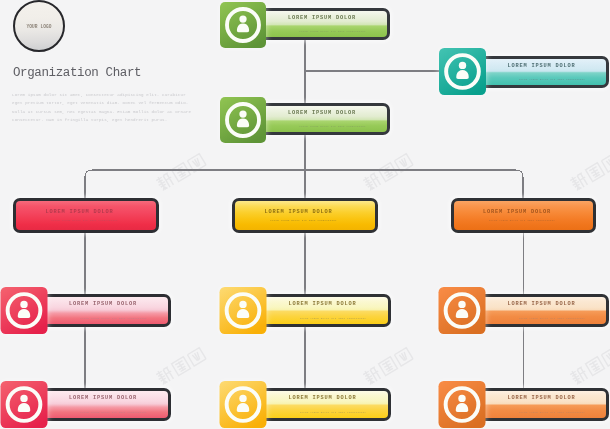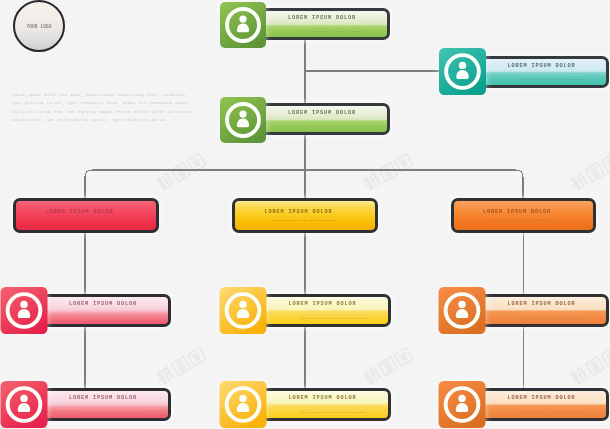--- a/index.html
+++ b/index.html
@@ -37,20 +37,21 @@
 </style>
 </head>
 <body>
 
 <div id="stage">
 
   <div class="logo">
     <span class="lt">YOUR LOGO</span>
   </div>
 
+  <div class="title">Organization Chart</div>
   <div class="blurb">Lorem ipsum dolor sit amet, consectetur adipiscing elit. Curabitur eget pretium tortor, eget venenatis diam. Donec vel fermentum odio. Nulla at cursus sem, nec egestas magna. Etiam mollis dolor ac ornare consectetur. Nam in fringilla turpis, eget hendrerit purus.</div>
 
 <svg class="lines" viewBox="0 0 610 429" stroke="#7d7d82" stroke-width="1.1" shape-rendering="crispEdges">
 <line x1="305" y1="39" x2="305" y2="103"></line>
 <line x1="305" y1="71" x2="439" y2="71"></line>
 <line x1="305" y1="134" x2="305" y2="170.5"></line>
 <path d="M85 199 L85 177 Q85 170 92 170 L516 170 Q523 170 523 177 L523 199" fill="none"></path>
 <line x1="305" y1="170" x2="305" y2="199"></line>
 <line x1="85" y1="232" x2="85" y2="294"></line>
 <line x1="305" y1="232" x2="305" y2="294"></line>

